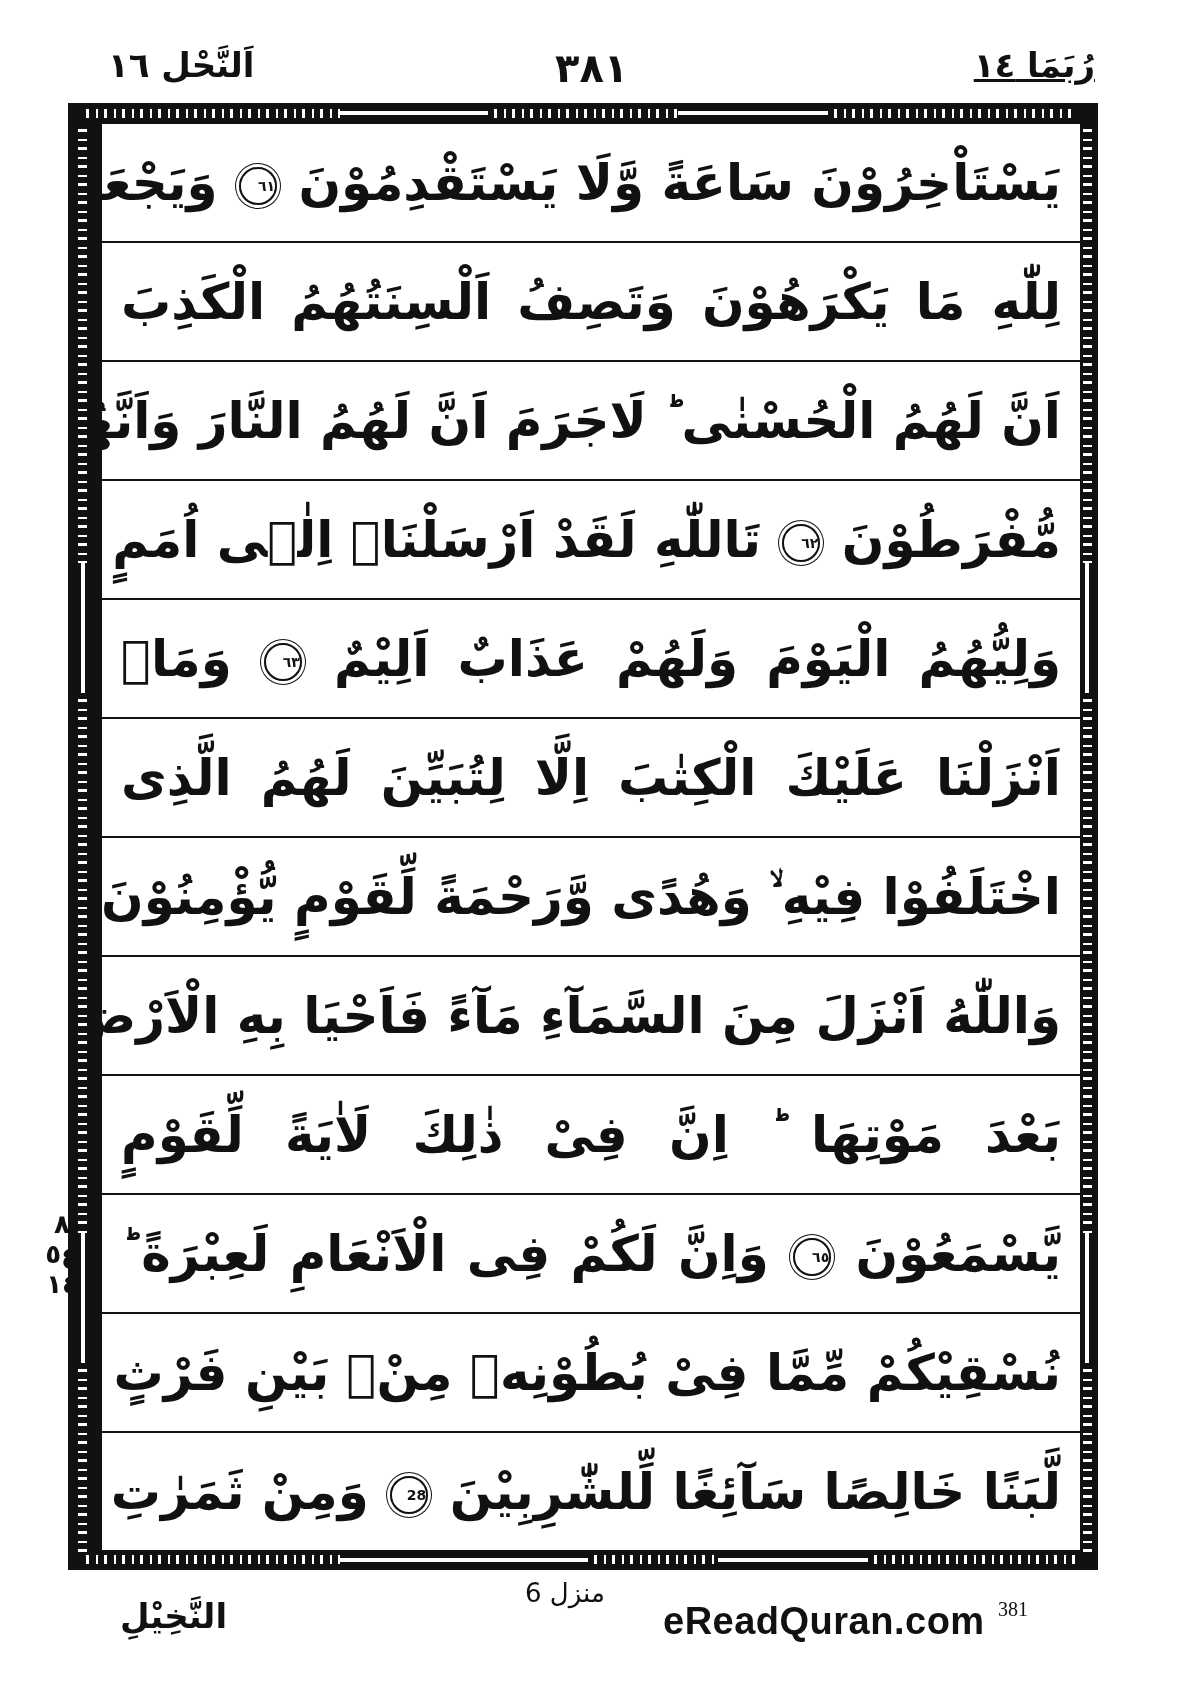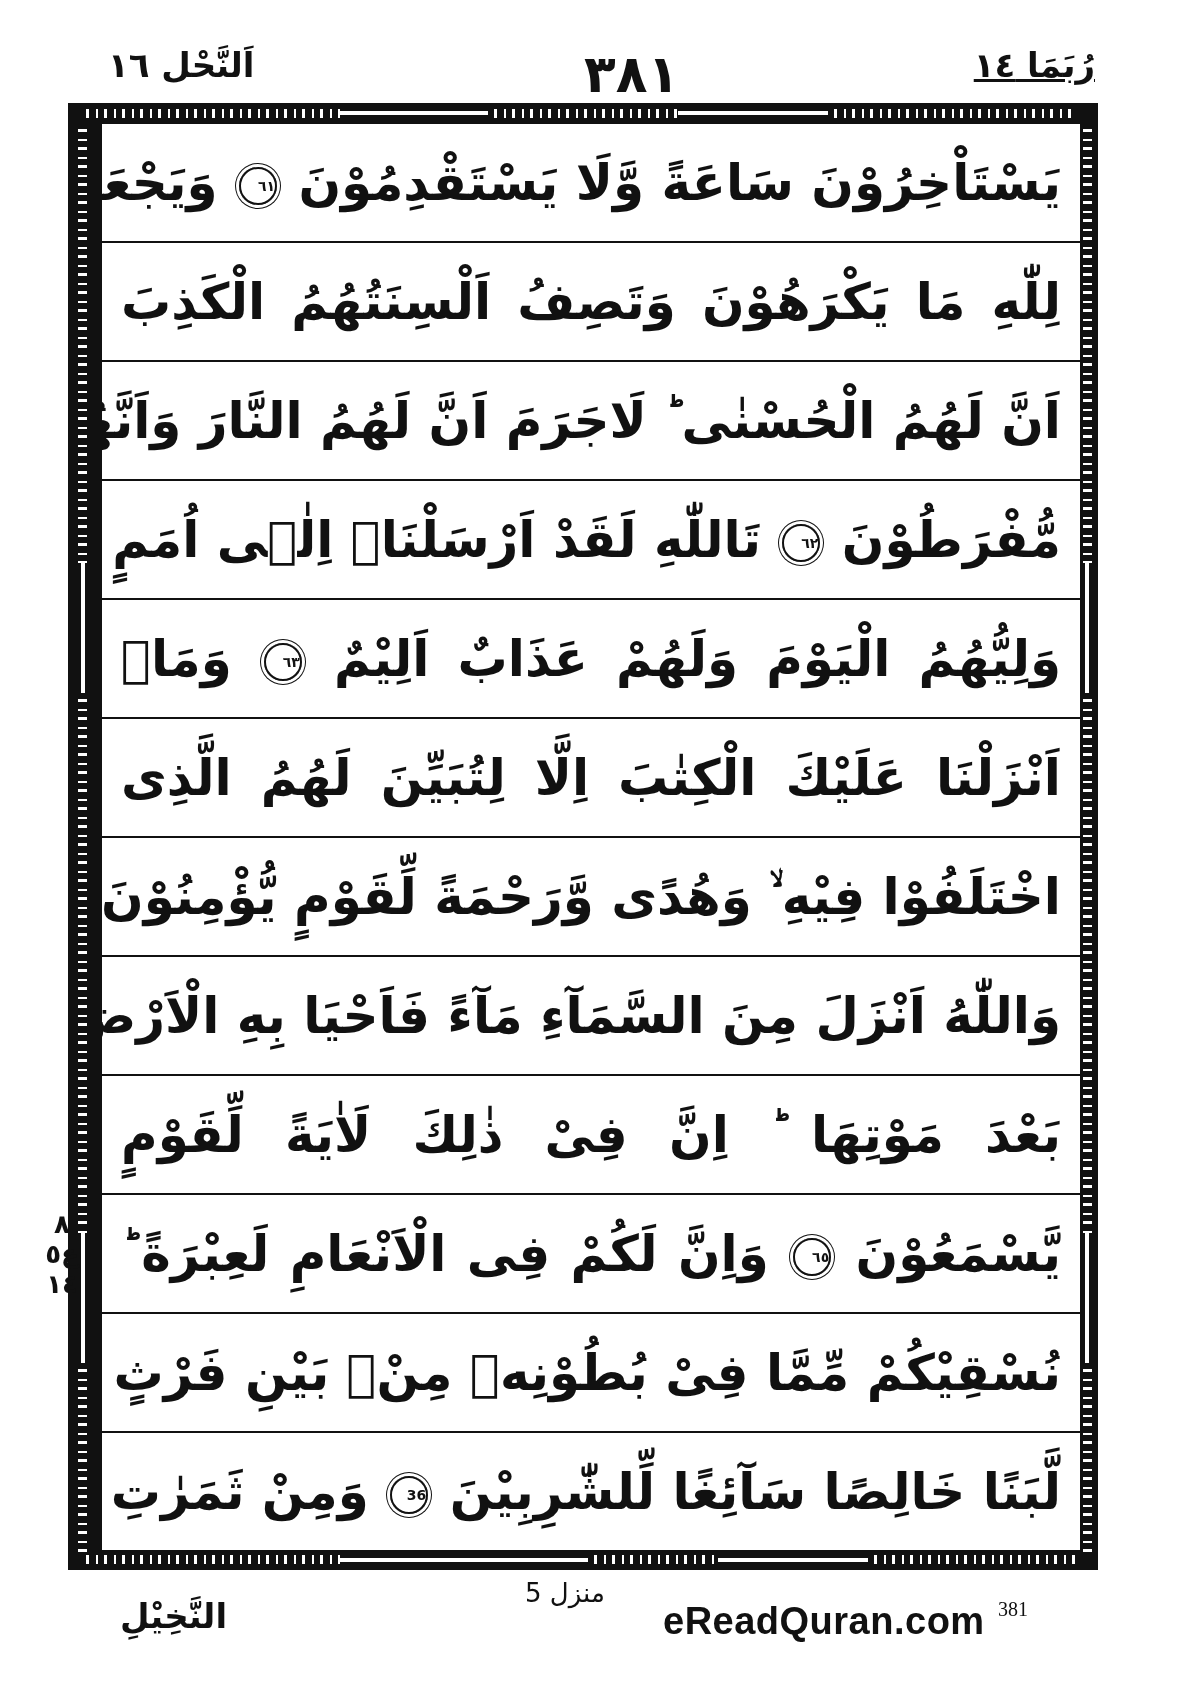--- a/index.html
+++ b/index.html
@@ -1,20 +1,20 @@
 <!DOCTYPE html>
 <html><head>
 <meta charset="utf-8">
 <style>
   html, body { margin: 0; padding: 0; background: #ffffff; }
   body { width: 1190px; height: 1684px; position: relative; overflow: hidden; font-family: "DejaVu Sans", sans-serif; color: #111; }
 
   .header-item { position: absolute; top: 48px; font-size: 34px; font-weight: bold; line-height: 1; direction: rtl; white-space: nowrap; }
   .header-surah { left: 72px; margin-left: 36px; }
-  .header-page { left: 584px; font-size: 52px; }
+  .header-page { left: 555px; font-size: 40px; }
   .header-juz { right: 95px; text-decoration: underline; }
 
   .frame { position: absolute; left: 68px; top: 103px; width: 1030px; height: 1467px; background: #111; box-sizing: border-box; }
   .frame-ornament { position: absolute; background:
       repeating-linear-gradient(90deg, #111 0 6px, #fff 6px 9px, #111 9px 16px, #fff 16px 18px); }
   .orn-top-l { left: 12px; top: 6px; width: 260px; height: 9px; }
   .orn-top-c { left: 420px; top: 6px; width: 190px; height: 9px; }
   .orn-top-r { left: 760px; top: 6px; width: 250px; height: 9px; }
   .bar-top-1 { position: absolute; left: 272px; top: 8px; width: 148px; height: 4px; background: #fff; }
   .bar-top-2 { position: absolute; left: 610px; top: 8px; width: 150px; height: 4px; background: #fff; }
@@ -111,27 +111,27 @@
     <div class="line">
       <span class="line-text">بَعْدَ مَوْتِهَا ؕ اِنَّ فِىْ ذٰلِكَ لَاٰيَةً لِّقَوْمٍ</span>
     </div>
     <div class="line">
       <span class="line-text"><span>يَّسْمَعُوْنَ</span> <span class="ayah-marker">٦٥</span> <span>وَاِنَّ لَكُمْ فِى الْاَنْعَامِ لَعِبْرَةً ؕ</span></span>
     </div>
     <div class="line">
       <span class="line-text">نُسْقِيْكُمْ مِّمَّا فِىْ بُطُوْنِهٖ مِنْۢ بَيْنِ فَرْثٍ وَّدَمٍ</span>
     </div>
     <div class="line">
-      <span class="line-text"><span>لَّبَنًا خَالِصًا سَآئِغًا لِّلشّٰرِبِيْنَ</span> <span class="ayah-marker">36</span> <span>وَمِنْ ثَمَرٰتِ</span></span>
+      <span class="line-text"><span>لَّبَنًا خَالِصًا سَآئِغًا لِّلشّٰرِبِيْنَ</span> <span class="ayah-marker">28</span> <span>وَمِنْ ثَمَرٰتِ</span></span>
     </div>
   </div>
 </div>
 
 <div class="margin-ruku">
   <span>٨</span>
   <span>ع٥</span>
   <span>١٤</span>
 </div>
 
 <div class="footer-name">النَّخِيْلِ</div>
-<div class="footer-manzil">منزل 5</div>
+<div class="footer-manzil">منزل 6</div>
 <div class="footer-site">eReadQuran.com</div>
 <div class="footer-page">381</div>
 
 </body></html>

